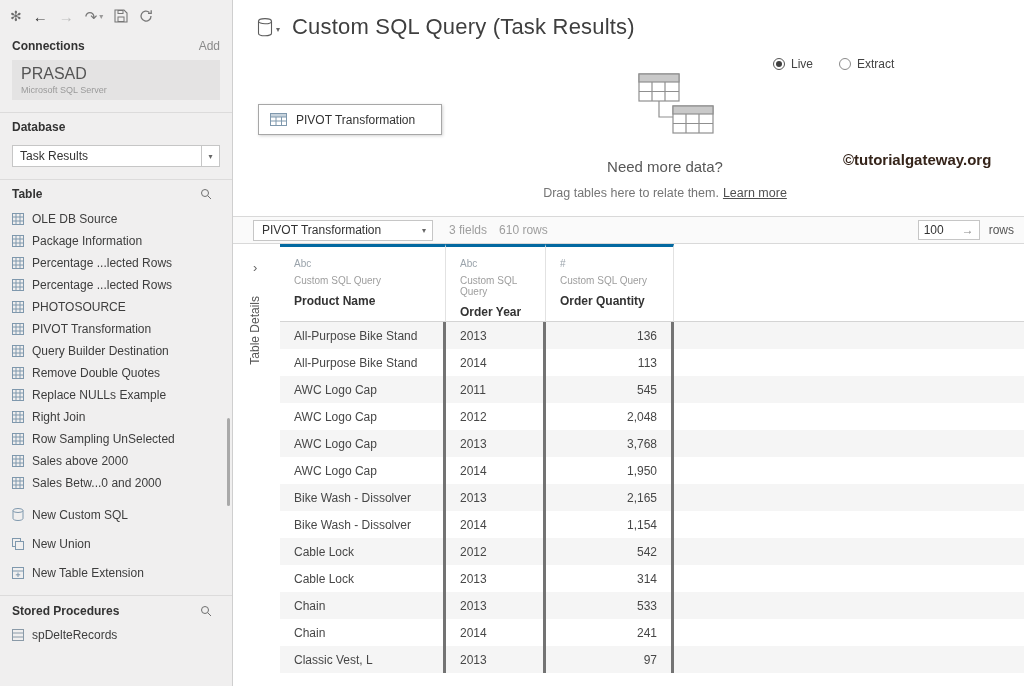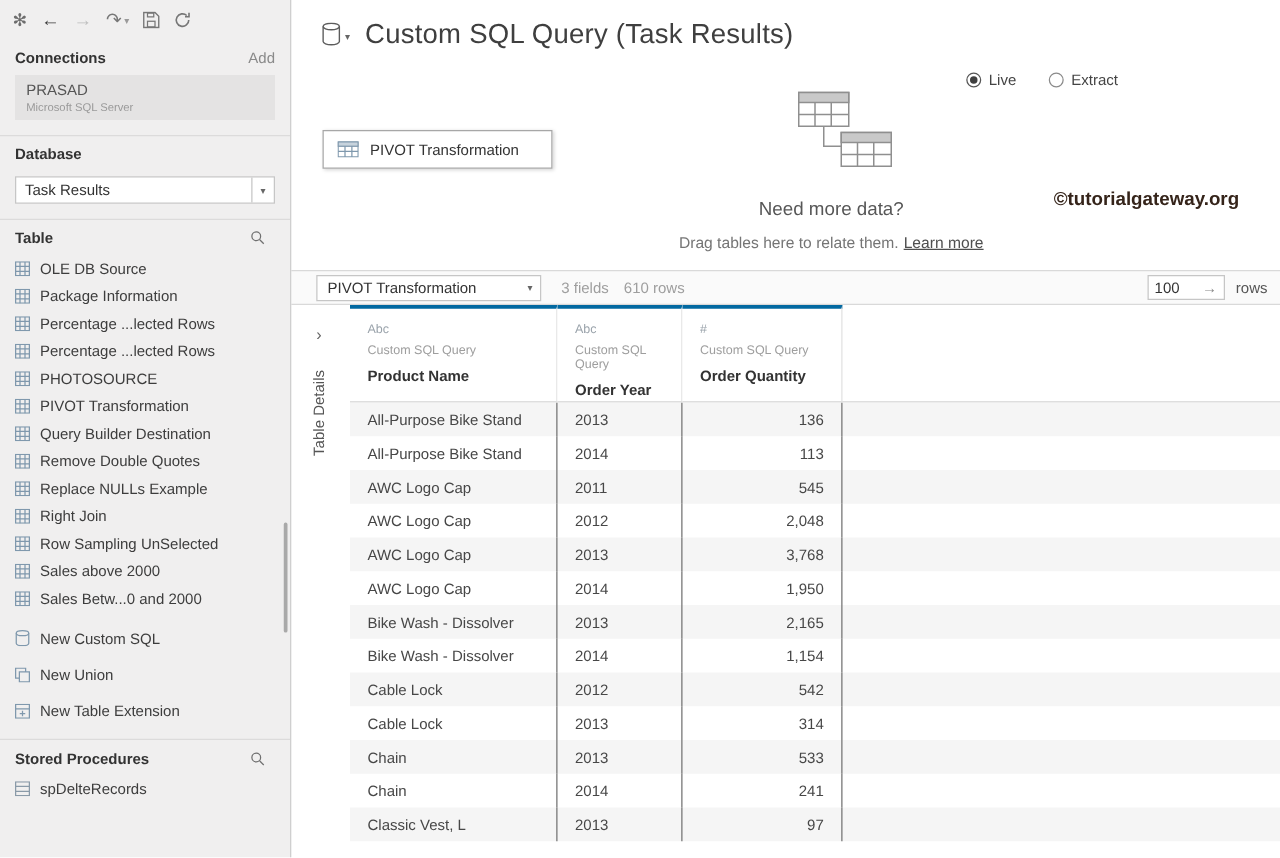--- a/index.html
+++ b/index.html
@@ -14,21 +14,21 @@
   .tb-icon.logo { font-size:14px; color:#6d6d6d; }
   .tb-icon.back { color:#3a3a3a; font-weight:bold; }
   .tb-icon.fwd { color:#bdbdbd; }
   .tb-group { display:flex; align-items:center; gap:2px; color:#8a8a8a; }
   .tb-caret { font-size:8px; color:#9a9a9a; }
   .side-head { display:flex; align-items:center; padding:7px 12px 5px; }
   .side-title { font-size:12px; font-weight:bold; color:#333; }
   .side-head .spacer { flex:1; }
   .add-link { font-size:12px; color:#8a8a8a; }
   .connection-item { margin:2px 12px 12px; background:#e4e3e3; padding:5px 9px; }
-  .connection-name { font-size:12px; color:#555; }
+  .connection-name { font-size:16px; color:#555; }
   .connection-sub { font-size:9px; color:#9a9a9a; margin-top:2px; }
   .divider { border-top:1px solid #dcdbdb; }
   .db-select { margin:6px 12px 12px; height:22px; background:#fff; border:1px solid #c6c6c6; display:flex; align-items:center; font-size:12px; color:#333; padding-left:7px; }
   .db-select .caret-box { margin-left:auto; align-self:stretch; width:18px; border-left:1px solid #c6c6c6; display:flex; align-items:center; justify-content:center; font-size:8px; color:#666; }
   .table-list { list-style:none; padding:2px 0 4px; }
   .table-item { display:flex; align-items:center; gap:8px; height:22px; padding:0 12px; font-size:12px; color:#3d3d3d; white-space:nowrap; overflow:hidden; }
   .action-item { display:flex; align-items:center; gap:8px; height:29px; padding:0 12px; font-size:12px; color:#3d3d3d; }
   .actions-block { margin-top:2px; }
   .sp-block { margin-top:6px; }
   .sp-item { display:flex; align-items:center; gap:8px; height:24px; padding:0 12px; font-size:12px; color:#3d3d3d; }
@@ -75,21 +75,21 @@
   .header-row { display:flex; height:78px; flex:none; }
   .col-header { background:#fff; border-top:3px solid #0369a1; border-right:1px solid #e2e2e2; border-bottom:1px solid #d4d4d4; padding:11px 0 0 14px; }
   .header-filler { flex:1; border-bottom:1px solid #d4d4d4; }
   .col-type { font-size:10px; color:#9aa3ab; }
   .col-source { font-size:10px; color:#9e9e9e; margin-top:6px; }
   .col-name { font-size:12px; font-weight:bold; color:#333; margin-top:8px; }
   .w1 { width:166px; flex:none; } .w2 { width:100px; flex:none; } .w3 { width:128px; flex:none; }
   .grid-body { flex:1; overflow:hidden; }
   .data-row { display:flex; height:27px; }
   .data-row.odd { background:#f5f5f5; }
-  .cell { display:flex; align-items:center; font-size:12px; color:#474747; padding-left:14px; border-right:1px solid #737373;text-align:right; }
+  .cell { display:flex; align-items:center; font-size:12px; color:#474747; padding-left:14px; border-right:3px solid #737373;text-align:right; }
   .cell.num { justify-content:flex-end; padding-left:0; padding-right:14px; }
   .row-filler { flex:1; }
 </style>
 </head>
 <body>
 
 <div class="app">
 
   <div class="sidebar">
     <div class="top-toolbar">

